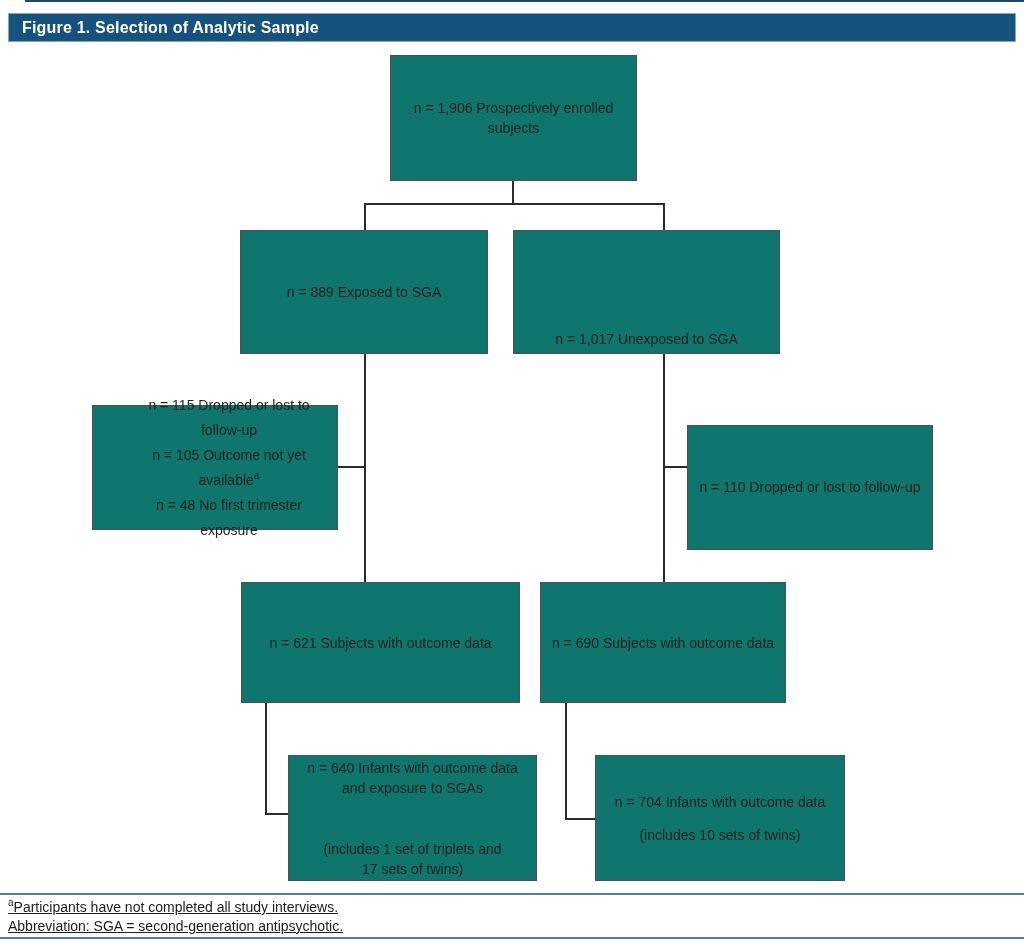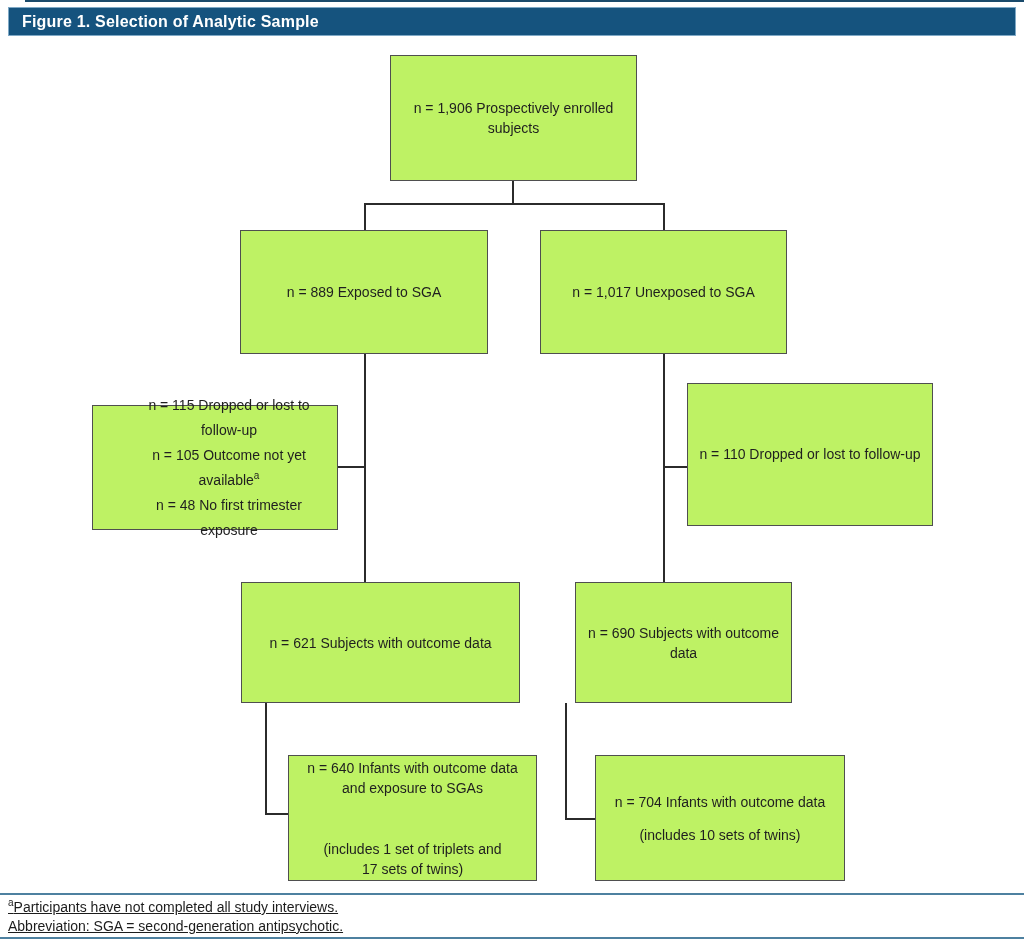--- a/index.html
+++ b/index.html
@@ -14,58 +14,58 @@
 
   .top-rule {
     position: absolute;
     left: 25px; top: 0; right: 0;
     height: 2px;
     background: #1a4a6b;
   }
 
   .title-bar {
     position: absolute;
-    left: 8px; top: 7px;
+    left: 8px; top: 13px;
     width: 1008px; height: 29px;
     box-sizing: border-box;
     background: #15537e;
     border: 1px solid #7fa9c6;
     color: #ffffff;
     font-size: 16px;
     font-weight: bold;
     line-height: 27px;
     padding-left: 13px;
     letter-spacing: 0.2px;
   }
 
   .node {
     position: absolute;
     box-sizing: border-box;
-    background: #bef264;
+    background: #0f766e;
     border: 1.5px solid #4f4f4f;
     display: flex;
     flex-direction: column;
     justify-content: center;
     align-items: center;
     text-align: center;
     font-size: 14px;
     line-height: 20px;
     color: #1f1f1f;
     padding: 4px 8px;
   }
   .node .para + .para { margin-top: 13px; }
   .node .line { display: block; }
 
   #node-enrolled        { left: 390px; top: 55px;  width: 247px; height: 126px; }
   #node-exposed         { left: 240px; top: 230px; width: 248px; height: 124px; }
-  #node-unexposed       { left: 540px; top: 230px; width: 247px; height: 124px; }
+  #node-unexposed       { left: 513px; top: 230px; width: 267px; height: 124px; justify-content: flex-end; }
   #node-excl-left       { left: 92px;  top: 405px; width: 246px; height: 125px; line-height: 25px; padding-left: 36px; }
-  #node-excl-right      { left: 687px; top: 383px; width: 246px; height: 143px; line-height: 25px; }
+  #node-excl-right      { left: 687px; top: 425px; width: 246px; height: 125px; line-height: 25px; }
   #node-outcome-left    { left: 241px; top: 582px; width: 279px; height: 121px; }
-  #node-outcome-right   { left: 540px; top: 582px; width: 217px; height: 121px; margin-left: 35px; }
+  #node-outcome-right   { left: 540px; top: 582px; width: 246px; height: 121px; }
   #node-infants-left    { left: 288px; top: 755px; width: 249px; height: 126px; gap: 28px; }
   #node-infants-right   { left: 595px; top: 755px; width: 250px; height: 126px; }
 
   .conn { position: absolute; background: #2b2b2b; }
   #c-top-drop        { left: 512px; top: 181px; width: 2px;   height: 23px; }
   #c-split-h         { left: 364px; top: 203px; width: 301px; height: 2px;  }
   #c-left-drop       { left: 364px; top: 203px; width: 2px;   height: 28px; }
   #c-right-drop      { left: 663px; top: 203px; width: 2px;   height: 28px; }
   #c-left-spine      { left: 364px; top: 354px; width: 2px;   height: 229px; }
   #c-left-stub       { left: 338px; top: 466px; width: 28px;  height: 2px;  }

